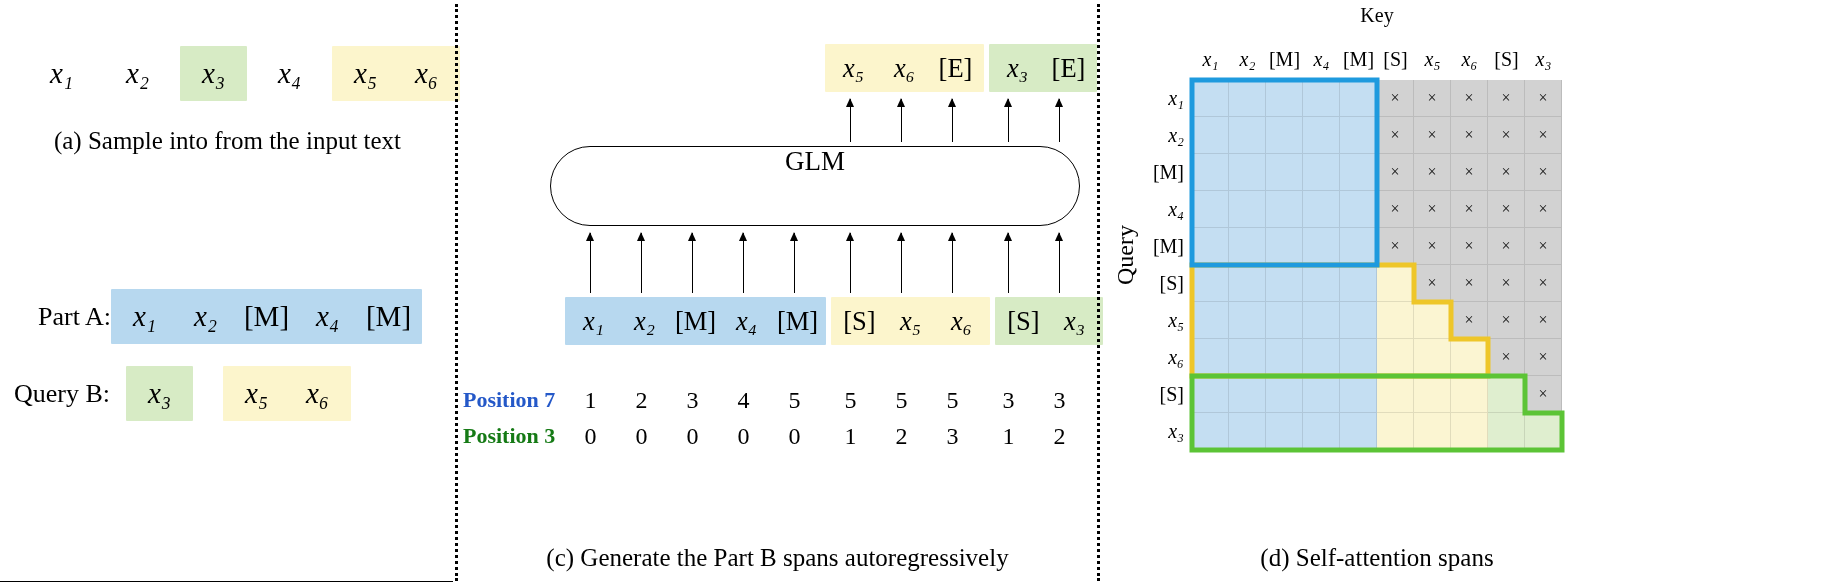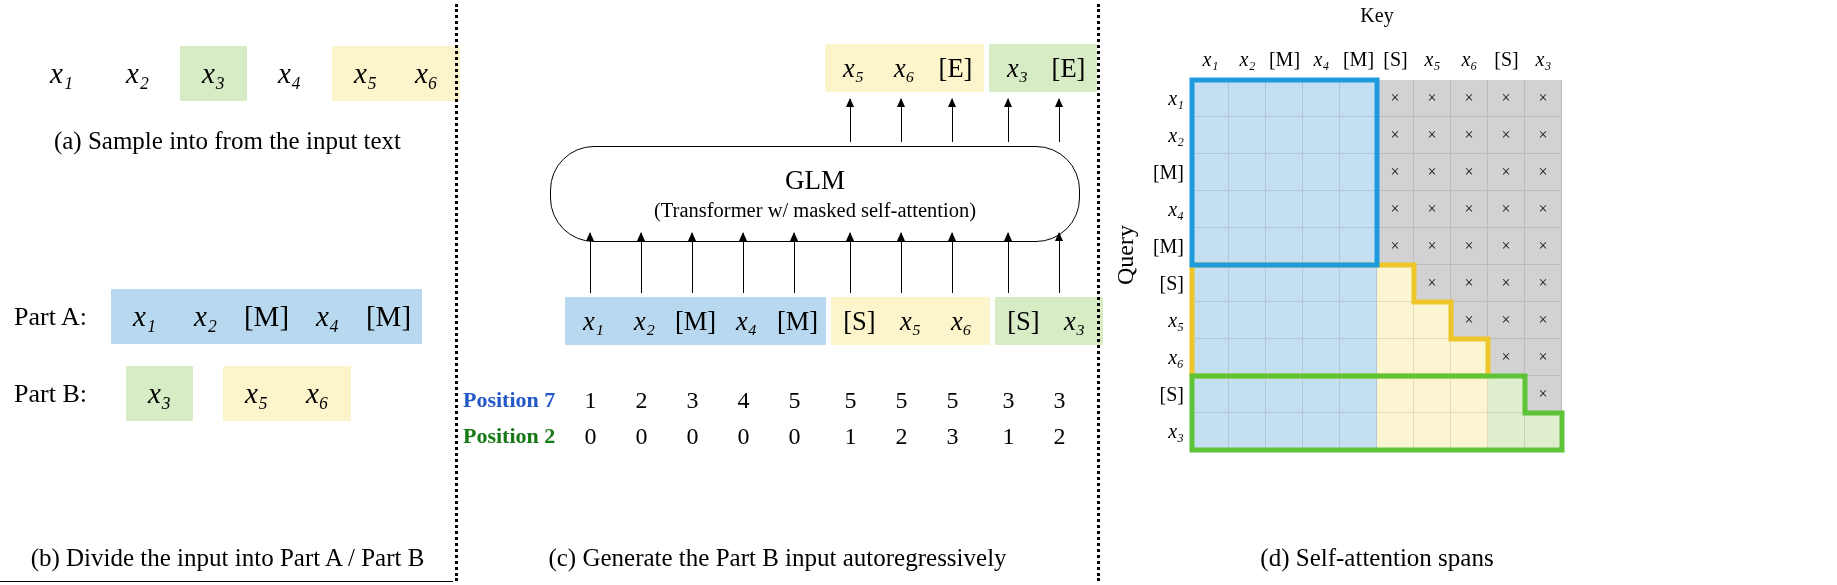--- a/index.html
+++ b/index.html
@@ -26,32 +26,32 @@
   .bg-blue{background:var(--blue_bg);}
   .bg-yellow{background:var(--yellow_bg);}
   .bg-green{background:var(--green_bg);}
   .it{font-style:italic;}
 
   
   .panel-ab .grp-row{gap:9px;}
   .panel-ab .grp-row .tok{width:61px;height:55px;display:flex;align-items:center;justify-content:center;font-size:29px;}
   .tokens-a{position:absolute;left:28px;top:46px;}
   .part-row{position:absolute;display:flex;align-items:center;}
-  .part-a{left:14px;top:289px;}
+  .part-a{left:14px;top:289px;text-align:right;}
   .part-b{left:14px;top:366px;}
   .part-label{width:97px;font-size:26px;}
   .part-b .grp-row{gap:30px;margin-left:15px;}
   .bottom-rule{position:absolute;left:0;top:581px;width:453px;border-top:1.5px solid #000;}
 
   
   .panel-c .grp-row{gap:5px;}
   .panel-c .grp-row .tok{width:51px;height:48px;display:flex;align-items:center;justify-content:center;font-size:26.5px;}
   .out-row{position:absolute;left:370px;top:44px;}
-  .glm-box{position:absolute;left:95px;top:146px;width:530px;height:96px;box-sizing:border-box;
-    border:1.6px solid #000;border-radius:44px;display:flex;flex-direction:column;align-items:center;justify-content:center;}
+  .glm-box{position:absolute;left:95px;top:146px;width:530px;height:80px;box-sizing:border-box;
+    border:1.6px solid #000;border-radius:44px;display:flex;flex-direction:column;align-items:center;}
   .glm-name{font-size:27px;line-height:1.1;}
   .glm-sub{font-size:20.5px;margin-top:3px;}
   .out-arrows{position:absolute;left:110px;top:99px;height:43px;display:flex;}
   .in-arrows{position:absolute;left:110px;top:233px;height:60px;display:flex;}
   .acell{width:51px;display:flex;justify-content:center;}
   .col-row > :nth-child(6){margin-left:5px;}
   .col-row > :nth-child(9){margin-left:5px;}
   .arrow{position:relative;display:block;width:0;height:100%;border-left:1.6px solid #000;}
   .arrow::after{content:"";position:absolute;top:-1px;left:-5.3px;width:0;height:0;
     border-left:4.5px solid transparent;border-right:4.5px solid transparent;border-bottom:9px solid #000;}
@@ -120,33 +120,32 @@
             <span class="tok it">x₁</span>
             <span class="tok it">x₂</span>
             <span class="tok">[M]</span>
             <span class="tok it">x₄</span>
             <span class="tok">[M]</span>
           </div>
         </div>
     </div>
 
     <div class="part-row part-b">
-      <span class="part-label">Part B:</span>
+      <span class="part-label">Query B:</span>
       <div class="grp-row">
           <div class="tok-group bg-green">
             <span class="tok it">x₃</span>
           </div>
           <div class="tok-group bg-yellow">
             <span class="tok it">x₅</span>
             <span class="tok it">x₆</span>
           </div>
         </div>
     </div>
 
-    <div class="caption cap-b">(b)  Divide the input into Part A / Part B</div>
     <div class="bottom-rule"></div>
   </section>
 
   <div class="sep" style="left:455px"></div>
 
   <section class="panel-c">
     <div class="out-row grp-row">
         <div class="tok-group bg-yellow">
           <span class="tok it">x₅</span>
           <span class="tok it">x₆</span>
@@ -175,21 +174,20 @@
         <span class="acell">
           <span class="arrow"></span>
         </span>
         <span class="acell">
           <span class="arrow"></span>
         </span>
       </div>
 
     <div class="glm-box">
       <div class="glm-name">GLM</div>
-      <div class="glm-sub">(Transformer w/ masked self-attention)</div>
     </div>
 
     <div class="in-arrows col-row">
         <span class="acell">
           <span class="arrow"></span>
         </span>
         <span class="acell">
           <span class="arrow"></span>
         </span>
         <span class="acell">
@@ -245,36 +243,36 @@
           <span class="tok">4</span>
           <span class="tok">5</span>
           <span class="tok">5</span>
           <span class="tok">5</span>
           <span class="tok">5</span>
           <span class="tok">3</span>
           <span class="tok">3</span>
         </div>
     </div>
     <div class="pos-row pos2">
-      <span class="pos-label p2">Position 2</span>
+      <span class="pos-label p2">Position 3</span>
       <div class="pos-cells col-row">
           <span class="tok">0</span>
           <span class="tok">0</span>
           <span class="tok">0</span>
           <span class="tok">0</span>
           <span class="tok">0</span>
           <span class="tok">1</span>
           <span class="tok">2</span>
           <span class="tok">3</span>
           <span class="tok">1</span>
           <span class="tok">2</span>
         </div>
     </div>
 
-    <div class="caption cap-c">(c)  Generate the Part B input autoregressively</div>
+    <div class="caption cap-c">(c)  Generate the Part B spans autoregressively</div>
   </section>
 
   <div class="sep" style="left:1097px"></div>
 
   <section class="panel-d">
     <div class="key-label">Key</div>
     <div class="query-label">Query</div>
 
     <div class="col-headers">
         <span class="tok it">x₁</span>

